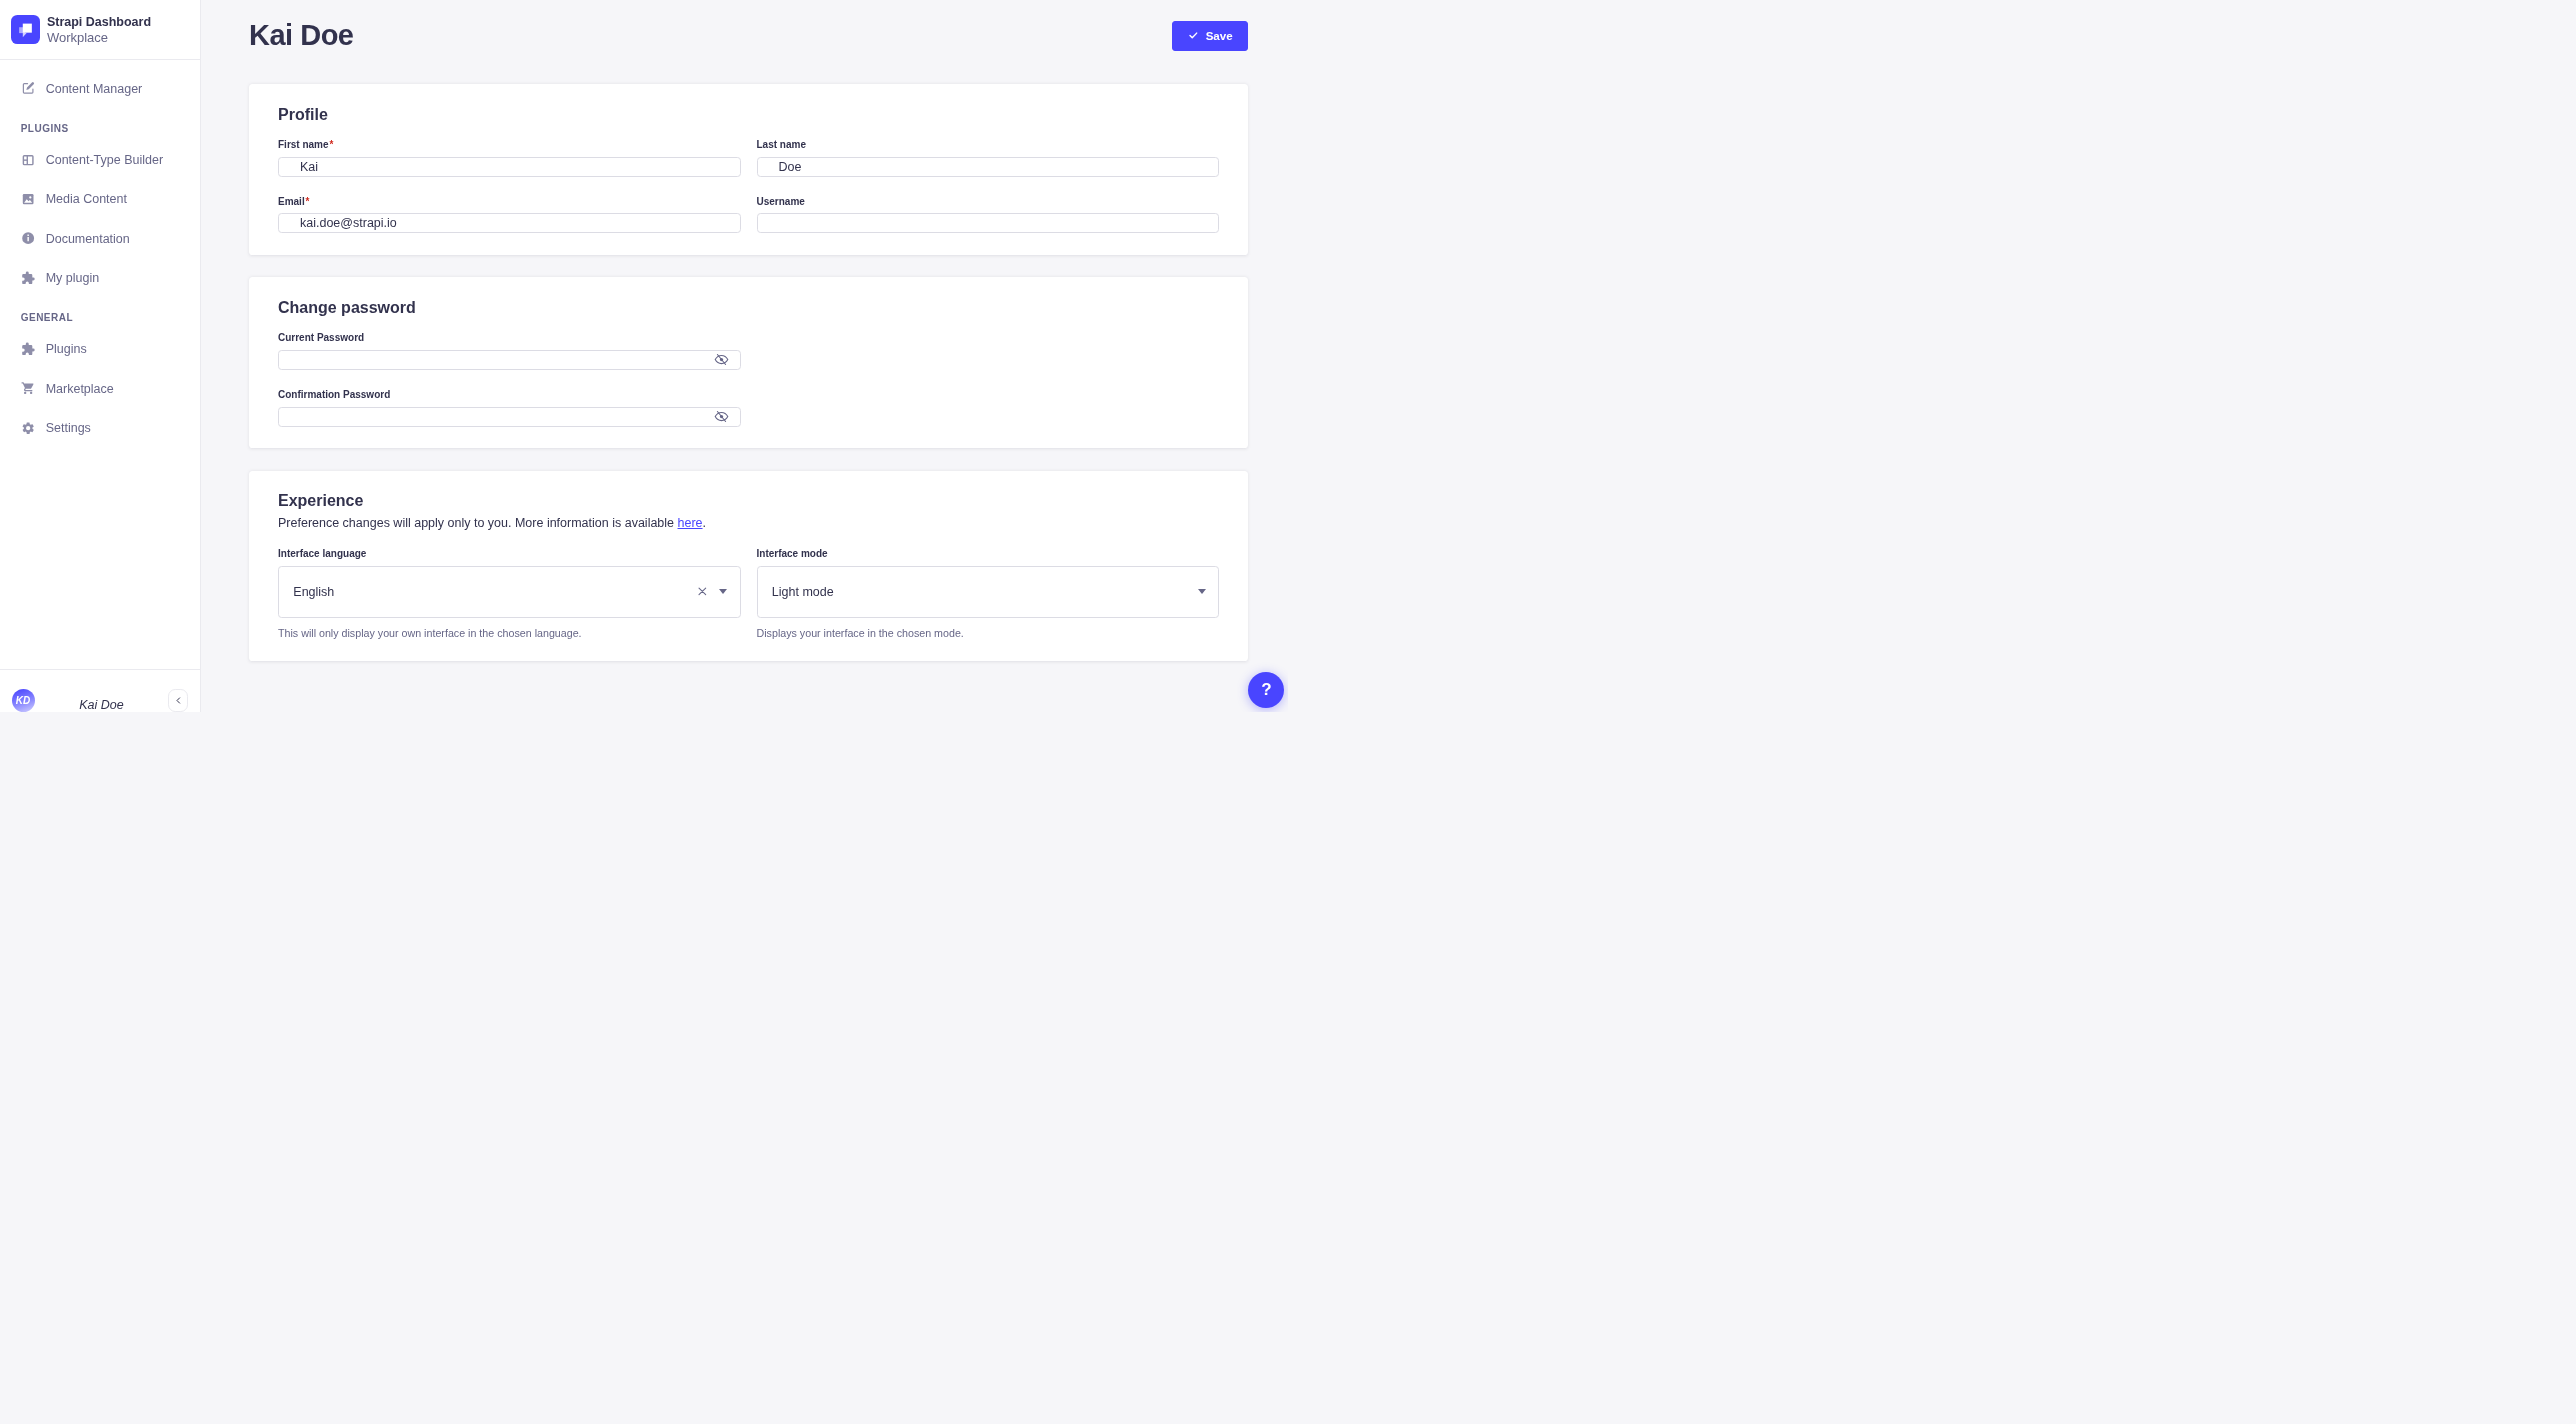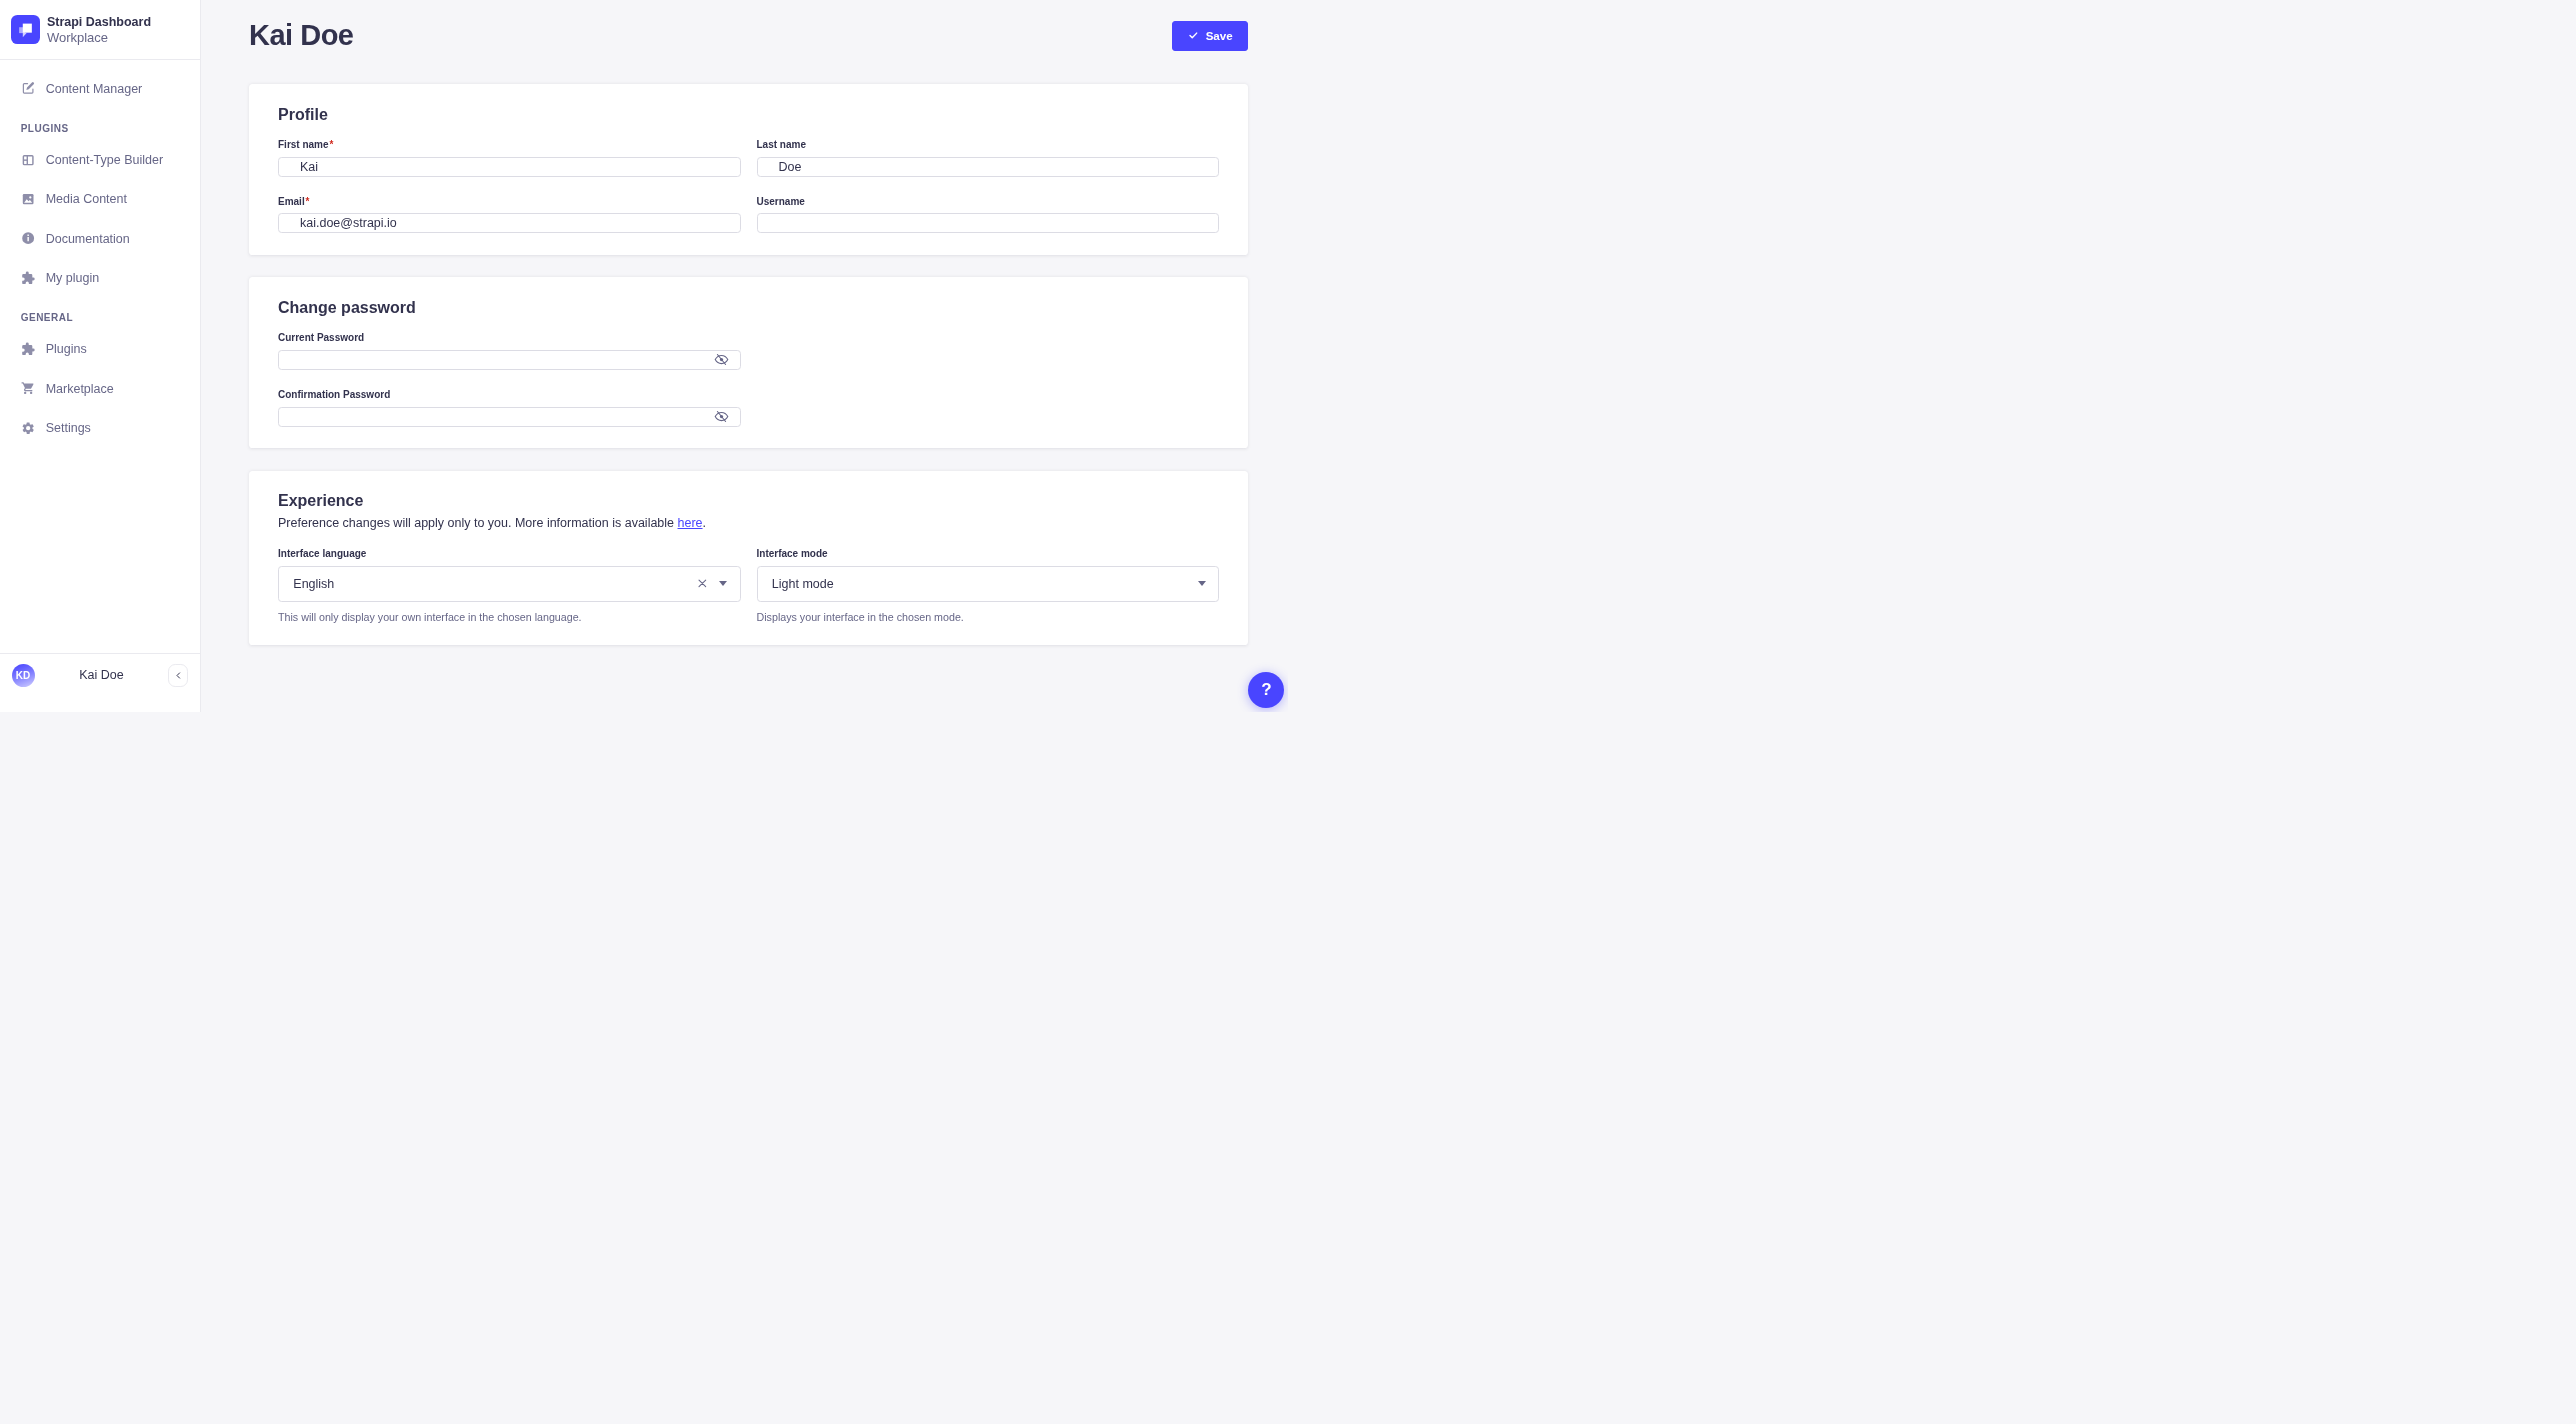--- a/index.html
+++ b/index.html
@@ -33,23 +33,23 @@
     border-radius:7.2px; cursor:pointer;
     color:#666687; font-size:12.5px;
   }
   .nav-item svg { width:14.3px; height:14.3px; flex-shrink:0; color:#8e8ea9; }
   .section-title {
     font-size:10px; font-weight:700; letter-spacing:0.5px;
     color:#666687; margin:18px 10px 10.7px;
   }
 
   .sidebar-footer {
-    position:absolute; bottom:16px; left:0; width:100%; height:43px;
+    position:absolute; bottom:0; left:0; width:100%; height:43px;
     border-top:0.9px solid #eaeaef;
-    display:flex; align-items:center; padding:0 11.6px;
+    display:flex; align-items:flex-end; padding:0 11.6px;font-style:italic;
   }
   .avatar {
     width:23px; height:23px; border-radius:50%;
     background:linear-gradient(160deg,#4945ff 5%,#8886ff 55%,#d9d8ff 105%);
     color:#fff; font-size:10px; font-weight:700;
     display:flex; align-items:center; justify-content:center;
   }
   .user-name { flex:1; text-align:center; font-size:12.5px; color:#32324d; }
   .collapse-btn {
     width:20px; height:23px; background:#fff;
@@ -98,21 +98,21 @@
     position:absolute; right:10px; top:50%; transform:translateY(-50%);
     width:18px; height:18px; padding:0; border:none; background:none;
     color:#666687; cursor:pointer; display:flex; align-items:center; justify-content:center;
   }
   .eye-btn svg { width:15px; height:15px; }
 
   .card-desc { font-size:12.5px; color:#32324d; margin:-9px 0 14.3px; line-height:17px; }
   .card-desc a { color:#4945ff; text-decoration:underline; cursor:pointer; }
 
   .select {
-    height:36px; background:#fff; border:0.9px solid #dcdce4; border-radius:3.6px;
+    height:52px; background:#fff; border:0.9px solid #dcdce4; border-radius:3.6px;
     display:flex; align-items:center; justify-content:space-between;
     padding:0 12.5px 0 14.3px; font-size:12.5px; color:#32324d; cursor:pointer;
   }
   .select-icons { display:flex; align-items:center; gap:11.6px; color:#666687; }
   .clear-x { width:10.7px; height:10.7px; display:flex; cursor:pointer; }
   .clear-x svg { width:10.7px; height:10.7px; }
   .caret {
     width:0; height:0; display:block;
     border-left:4px solid transparent; border-right:4px solid transparent;
     border-top:5.4px solid #666687;

